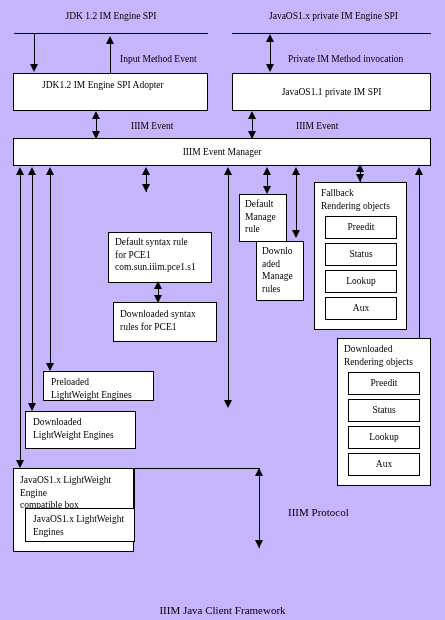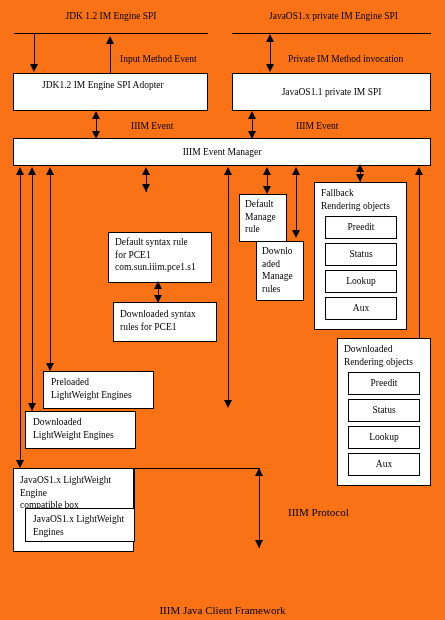--- a/index.html
+++ b/index.html
@@ -9,21 +9,21 @@
     background: #ffffff;
   }
   body {
     font-family: "Liberation Serif", "DejaVu Serif", serif;
     color: #000000;
   }
   #diagram {
     position: relative;
     width: 445px;
     height: 620px;
-    background: #f97316;
+    background: #c4b5fd;
     overflow: hidden;
   }
   
   .box {
     position: absolute;
     border: 1px solid #000000;
     background: #ffffff;
     box-sizing: border-box;
     font-size: 9.5px;
     line-height: 12.5px;
@@ -224,21 +224,21 @@
   <div class="box center" style="left:348px; top:399px; width:72px; height:23px;">
     <div class="pad">Status</div>
   </div>
   <div class="box center" style="left:348px; top:426px; width:72px; height:23px;">
     <div class="pad">Lookup</div>
   </div>
   <div class="box center" style="left:348px; top:453px; width:72px; height:23px;">
     <div class="pad">Aux</div>
   </div>
 
-  <div class="box" style="left:43px; top:371px; width:111px; height:38px;">
+  <div class="box" style="left:43px; top:371px; width:111px; height:30px;">
     <div class="pad" style="padding:4px 0 0 7px;">Preloaded
 LightWeight Engines</div>
   </div>
 
   <div class="box" style="left:25px; top:411px; width:111px; height:38px;">
     <div class="pad" style="padding:4px 0 0 7px;">Downloaded
 LightWeight Engines</div>
   </div>
 
 

